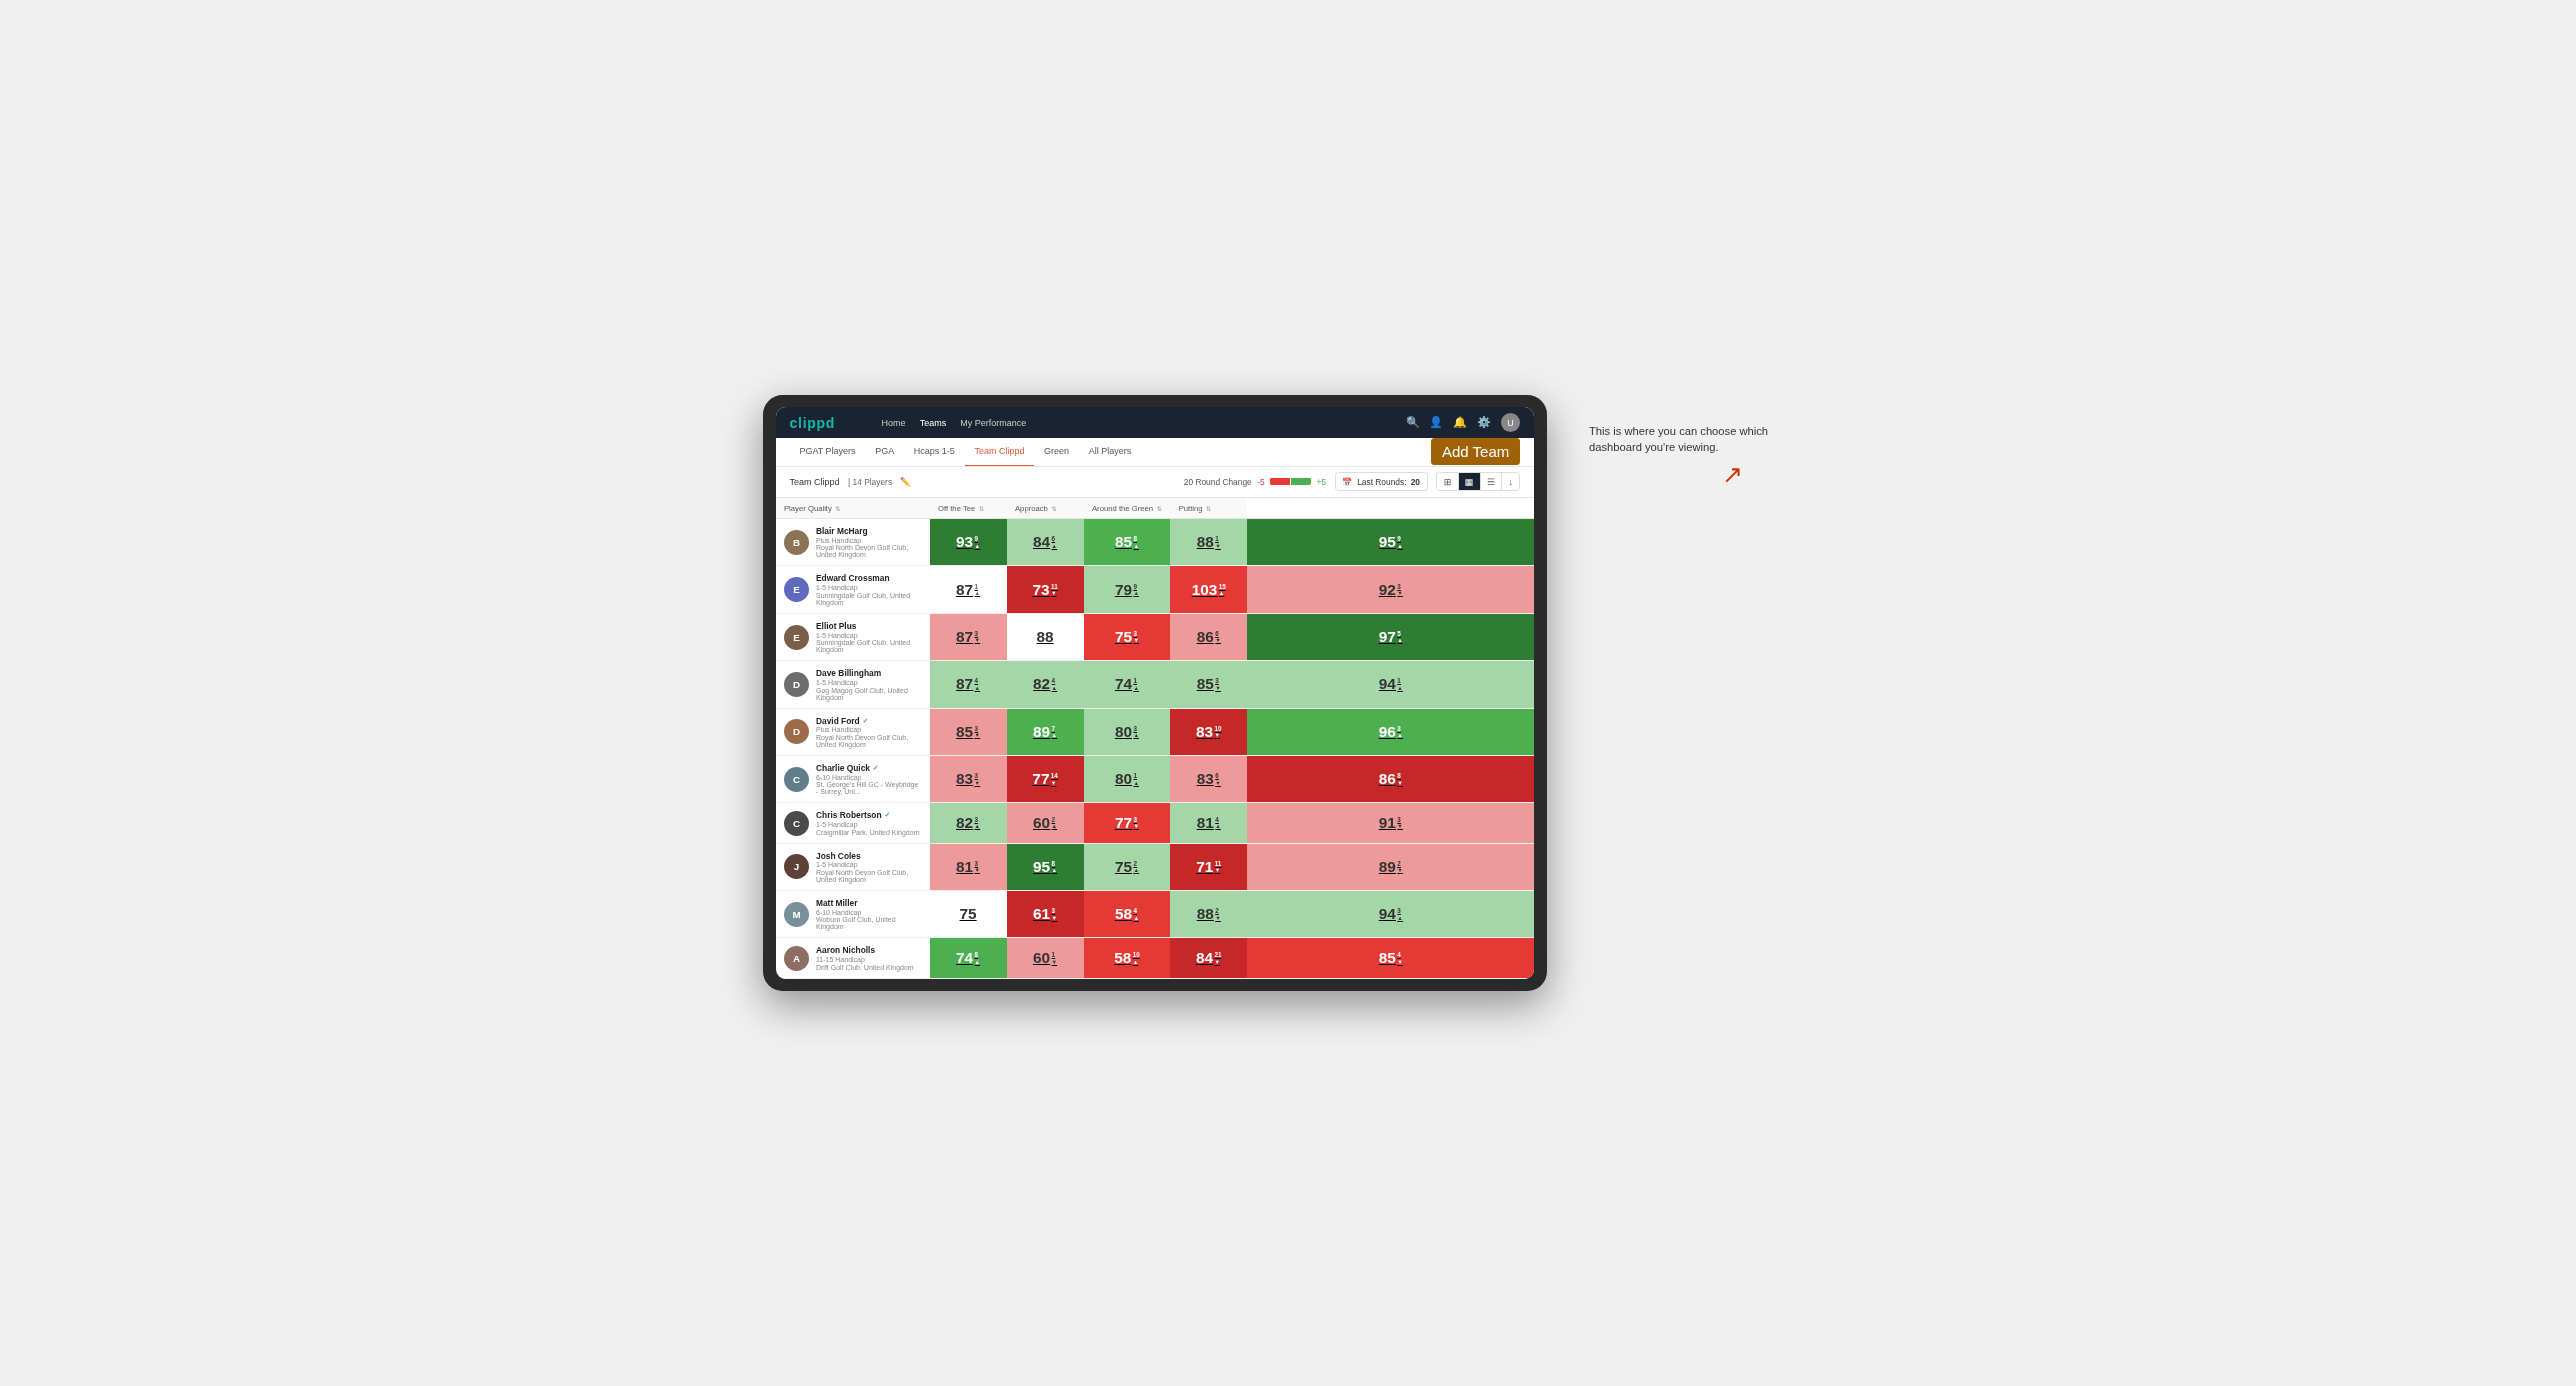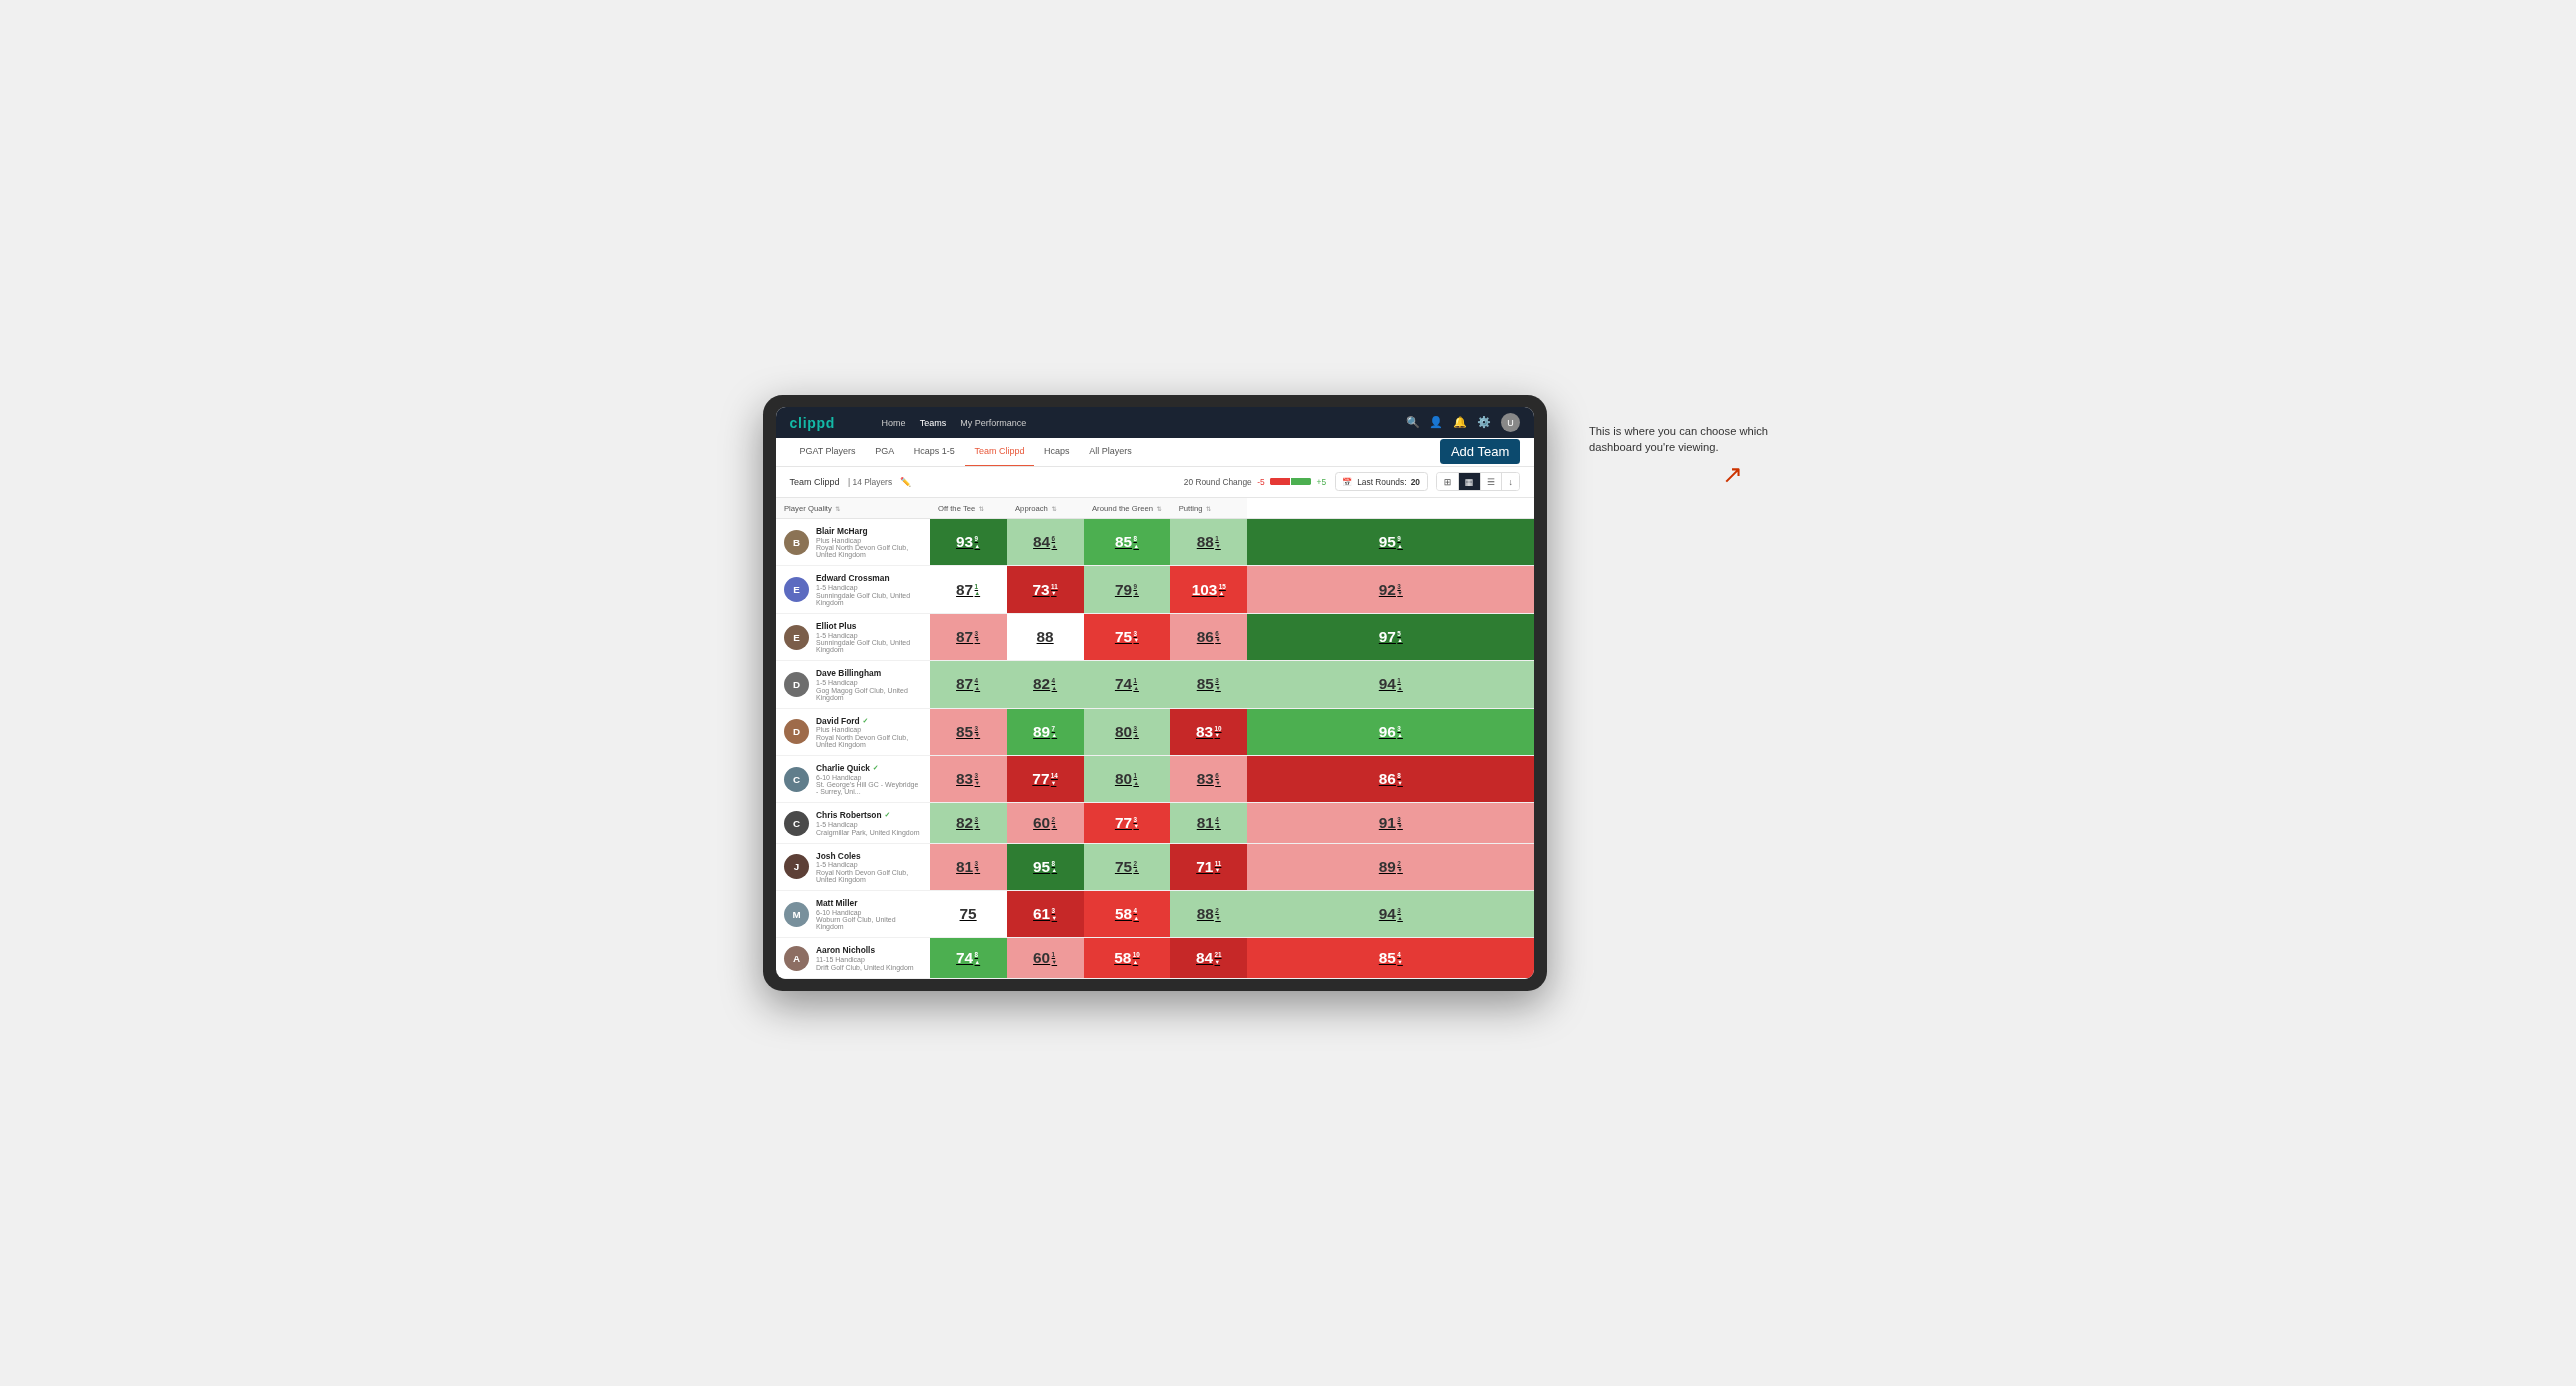--- a/index.html
+++ b/index.html
@@ -125,26 +125,26 @@
 
     .sub-nav-link.active {
       color: #e8583a;
       border-bottom: 1.4px solid #e8583a;
       font-weight: 500;
     }
 
     .sub-nav-spacer { flex: 1; }
 
     .add-team-btn {
-      background: #0c4a6e;
+      background: #a16207;
       color: #fff;
       border: none;
       padding: 4.9px 11.2px;
       border-radius: 3.5px;
-      font-size: 13px;
+      font-size: 15px;
       cursor: pointer;
       white-space: nowrap;
     }
 
     
     .team-bar {
       background: #fff;
       border-bottom: 0.7px solid #e5e5e5;
       display: flex;
       align-items: center;
@@ -441,21 +441,21 @@
           </button>
           <div class="nav-avatar">U</div>
         </div>
       </div>
 
       <div class="sub-nav">
         <span class="sub-nav-link">PGAT Players</span>
         <span class="sub-nav-link">PGA</span>
         <span class="sub-nav-link">Hcaps 1-5</span>
         <span class="sub-nav-link active">Team Clippd</span>
-        <span class="sub-nav-link">Hcaps</span>
+        <span class="sub-nav-link">Green</span>
         <span class="sub-nav-link">All Players</span>
         <div class="sub-nav-spacer"></div>
         <button class="add-team-btn">Add Team</button>
       </div>
 
       <div class="team-bar">
         <span class="team-name">Team Clippd</span>
         <span class="team-count">
           | <span>14 Players</span>
         </span>

